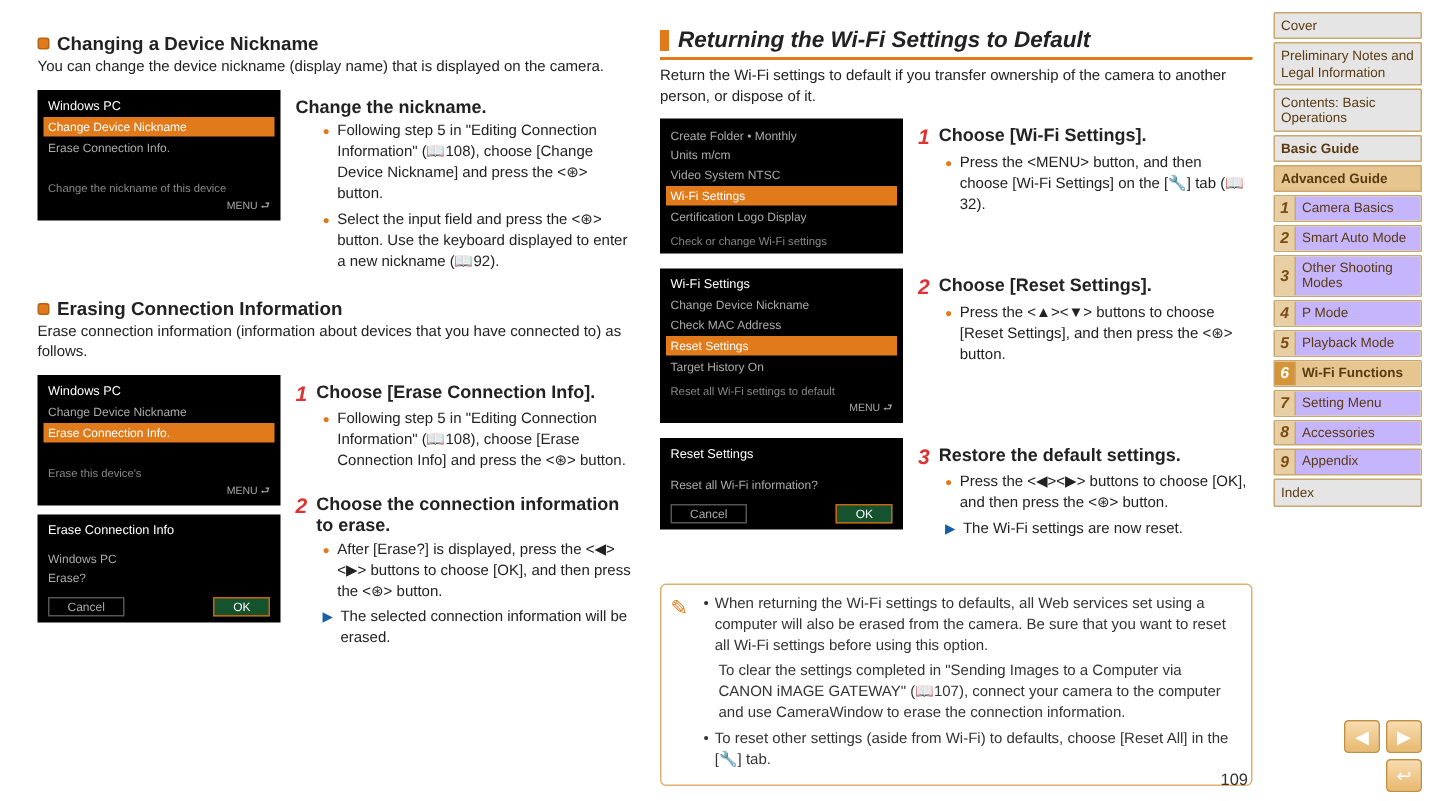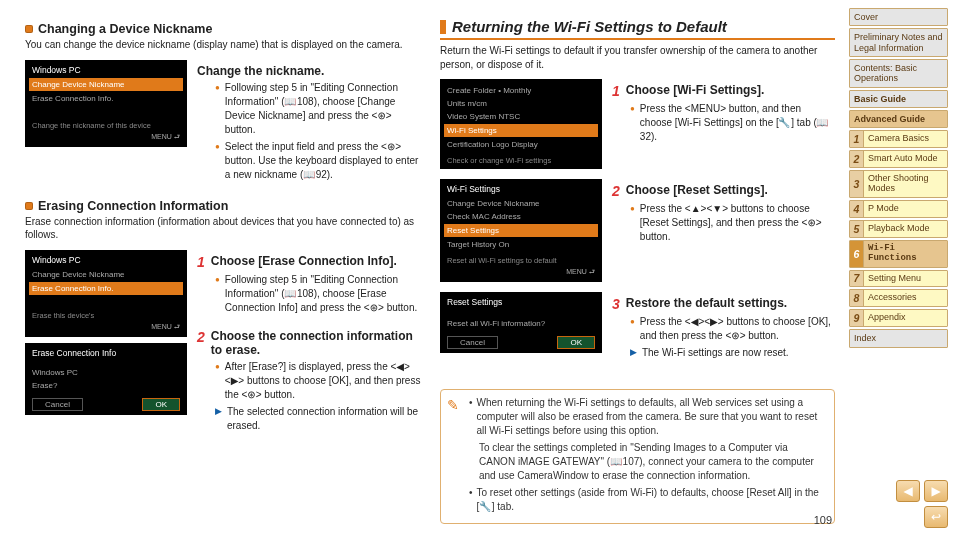--- a/index.html
+++ b/index.html
@@ -39,23 +39,23 @@
   .note .nb { display: flex; align-items: flex-start; margin-bottom: 3px; }
   .note .nb::before { content: "•"; color: #333; margin-right: 4px; }
   .pagenum { position: absolute; right: 122px; bottom: 8px; font-size: 11px; color: #333; }
   
   .sidebar { width: 107px; flex-shrink: 0; padding: 8px 6px 6px 2px; display: flex; flex-direction: column; gap: 2px; font-size: 9px; }
   .nav-btn { background: #e5e5e5; border: 1px solid #c9a86f; padding: 3px 4px; color: #5a3a13; cursor: pointer; border-radius: 1px; line-height: 1.15; }
   .nav-btn.bold { font-weight: bold; }
   .nav-btn.active { background: #e6c58f; font-weight: bold; }
   .nav-num { display: flex; border: 1px solid #c9a86f; border-radius: 1px; overflow: hidden; cursor: pointer; }
   .nav-num .n { width: 14px; background: #e8cfa3; color: #7a4c14; font-weight: bold; font-style: italic; display: flex; align-items: center; justify-content: center; font-size: 10.5px; border-right: 1px solid #c9a86f; }
-  .nav-num .t { flex: 1; background: #fef9c3; color: #5a3a13; padding: 3px 4px; line-height: 1.1; }
+  .nav-num .t { flex: 1; background: #c4b5fd; color: #5a3a13; padding: 3px 4px; line-height: 1.1; }
   .nav-num.active .n { background: #d49437; color: #fff; }
-  .nav-num.active .t { background: #e6c58f; font-weight: bold; font-family: Liberation Mono, monospace; }
+  .nav-num.active .t { background: #e6c58f; font-weight: bold; }
   .nav-ctrls { margin-top: auto; display: flex; flex-direction: column; gap: 4px; align-items: flex-end; }
   .nav-ctrls .row { display: flex; gap: 4px; }
   .ctrl { width: 24px; height: 22px; background: linear-gradient(#f7dcb0,#e8b970); border: 1px solid #c28e3f; border-radius: 3px; display: flex; align-items: center; justify-content: center; color: #fff; font-size: 12px; cursor: pointer; }
 </style>
 </head>
 <body>
 
 <div class="page">
   <div class="content">
 

